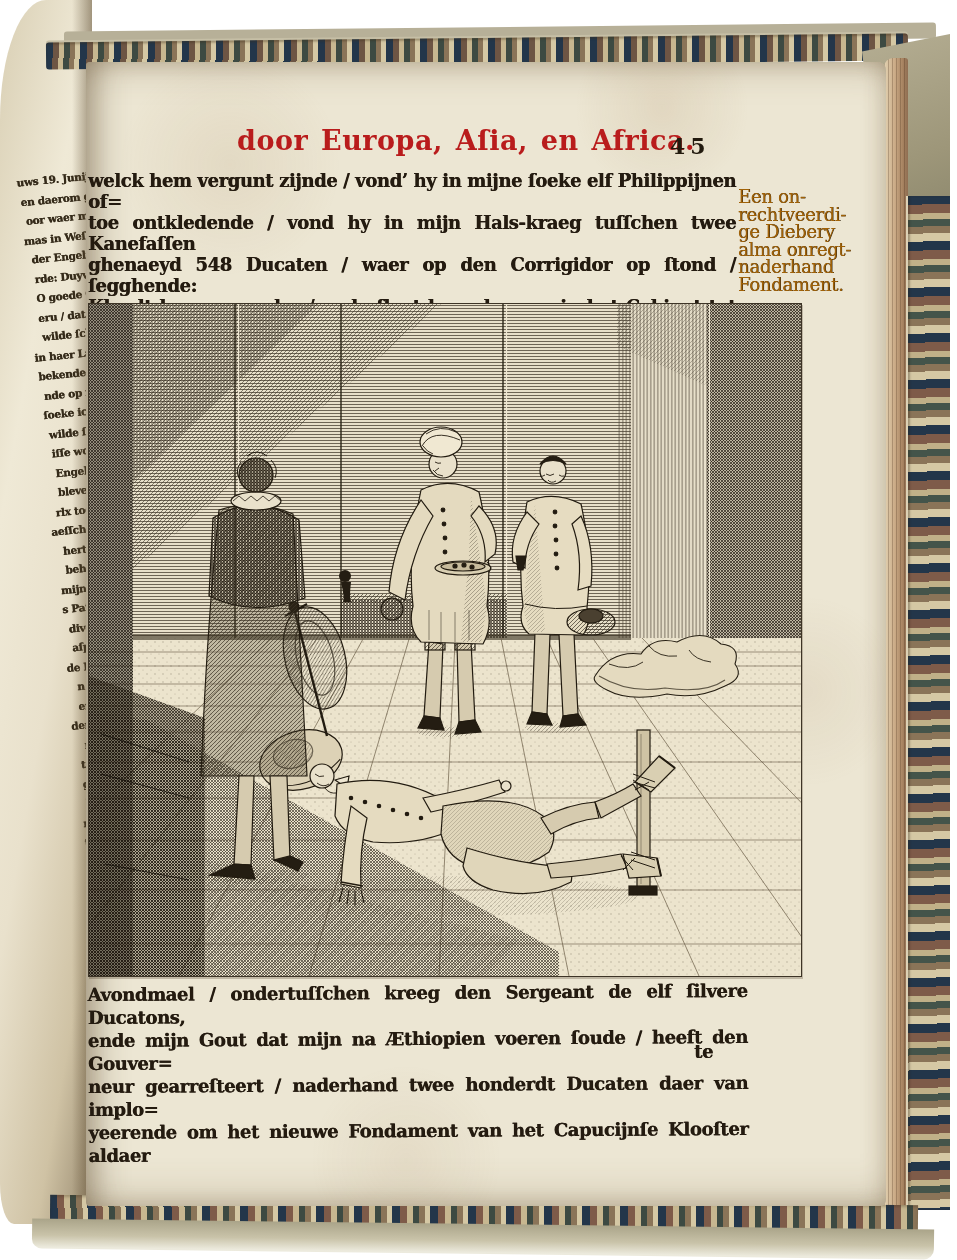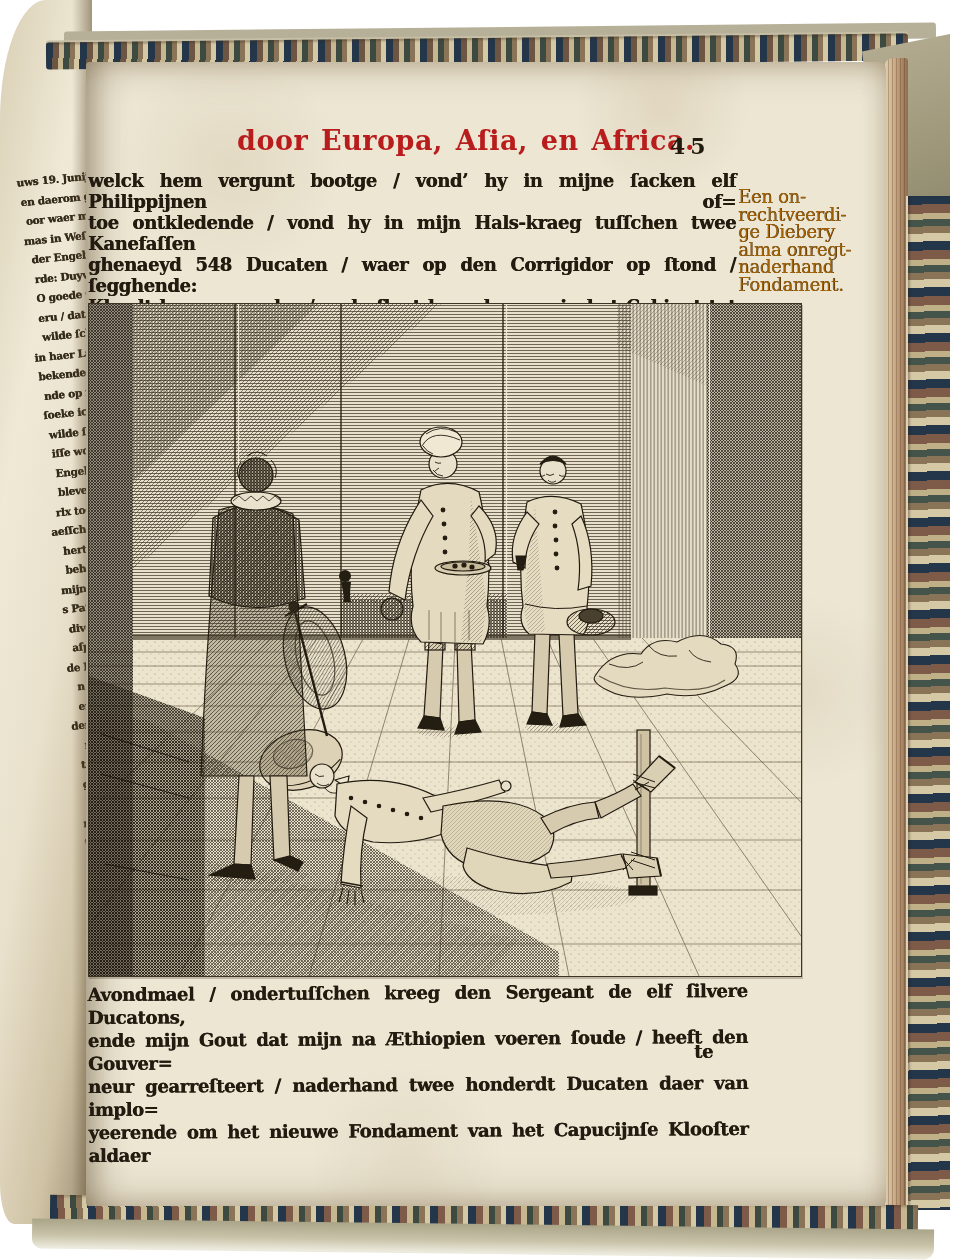--- a/index.html
+++ b/index.html
@@ -156,21 +156,21 @@
 
   <div class="bottom-marble abs"></div>
   <div class="bottom-cover abs"></div>
 
   <div class="page abs">
 
     <div class="running-title abs">door Europa, Aſia, en Africa.</div>
     <div class="page-number abs">45</div>
 
     <div class="para-top abs">
-      <div class="jline bl">welck hem vergunt bootge / vond’ hy in mijne ſacken elf Philippijnen of=</div>
+      <div class="jline bl">welck hem vergunt zijnde / vond’ hy in mijne ſoeke elf Philippijnen of=</div>
       <div class="jline bl">toe ontkledende / vond hy in mijn Hals-kraeg tuſſchen twee Kanefaſſen</div>
       <div class="jline bl">ghenaeyd 548 Ducaten / waer op den Corrigidor op ſtond / ſegghende:</div>
       <div class="jline bl">Kleedt hem nu weder / ende ſluyt hem daer op in het Cabinet tot nae den</div>
     </div>
 
     <div class="margin-note abs">
         <div class="mn-line">Een on-</div>
         <div class="mn-line">rechtveerdi-</div>
         <div class="mn-line">ge Diebery</div>
         <div class="mn-line">alma onregt-</div>

